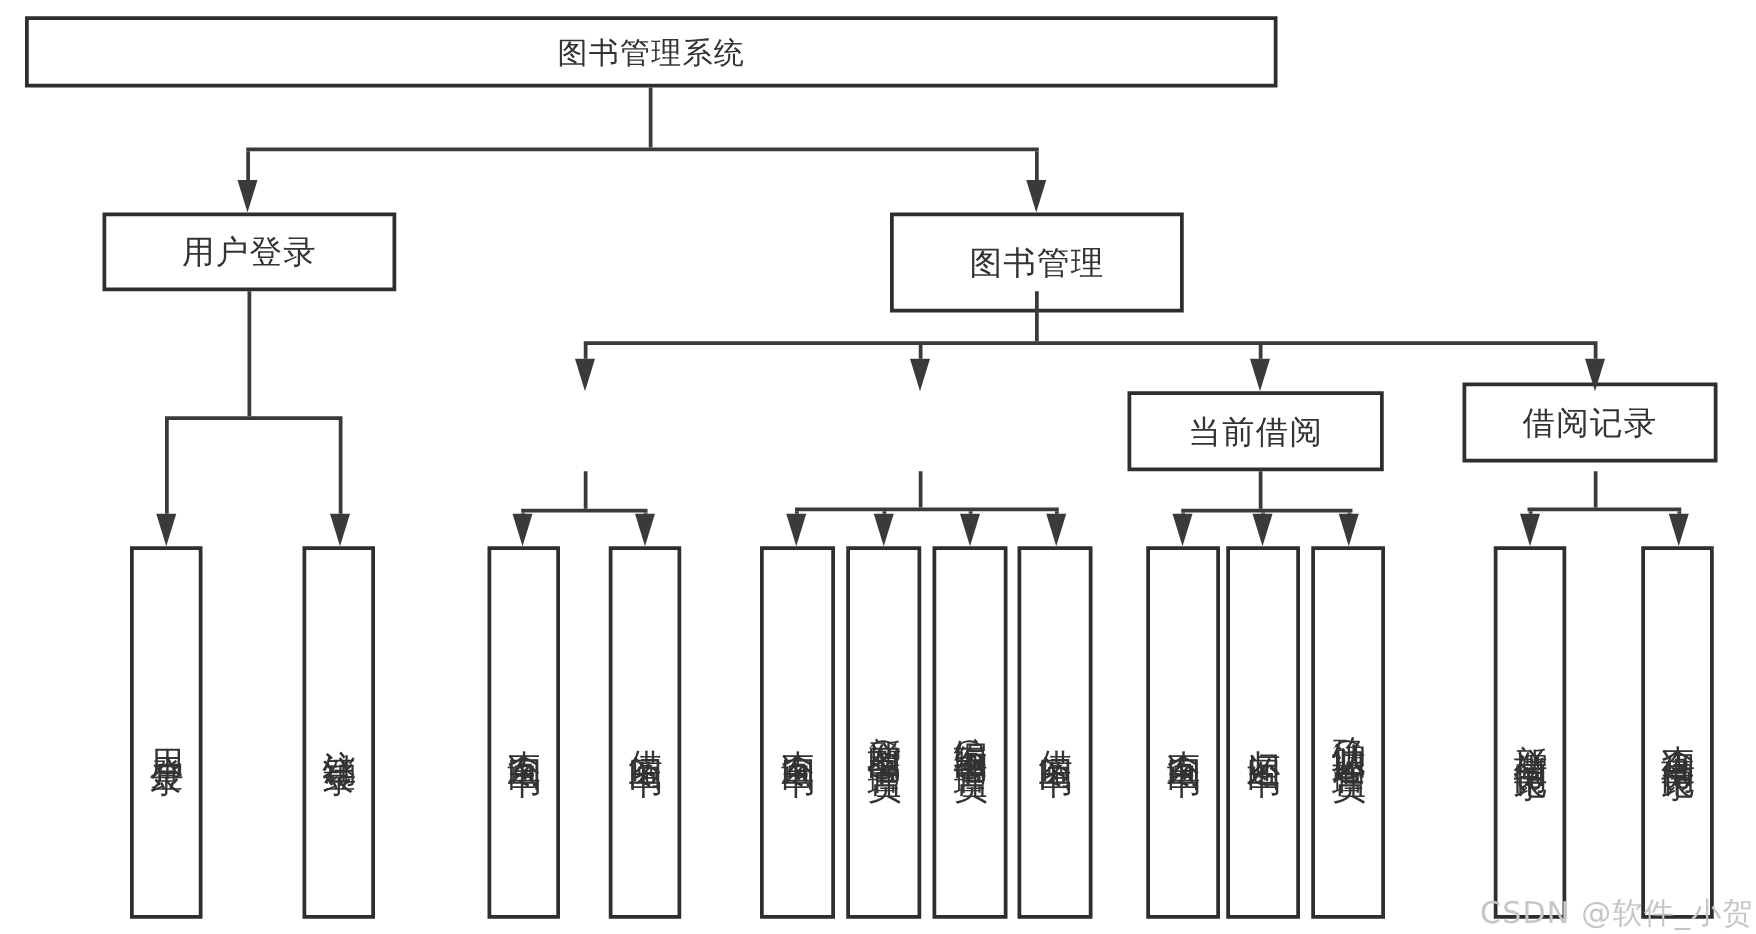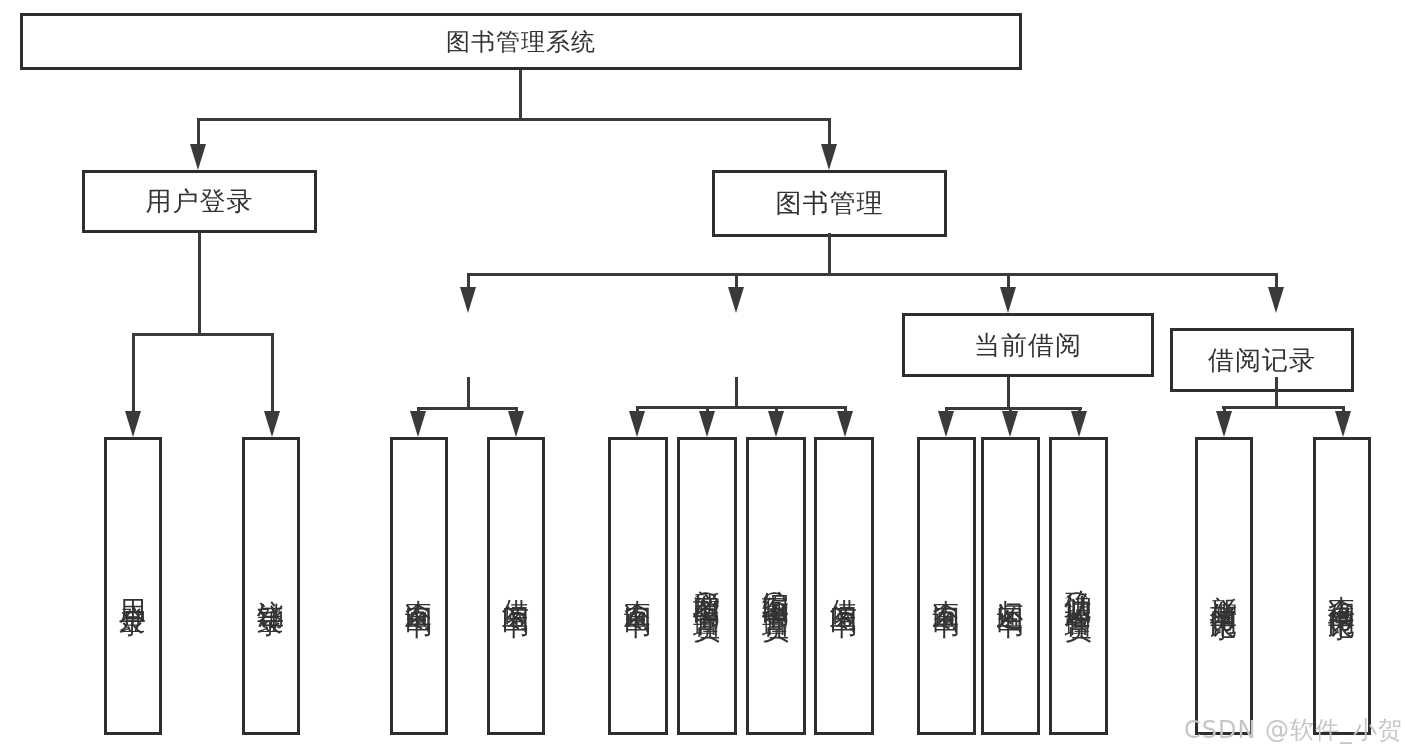--- a/index.html
+++ b/index.html
@@ -39,28 +39,28 @@
 
 <div id="canvas">
 
   <div class="box" style="left:20px;top:13px;width:1002px;height:57px;">
     <span class="lbl title">图书管理系统</span>
   </div>
 
   <div class="box" style="left:82px;top:170px;width:235px;height:63px;">
     <span class="lbl">用户登录</span>
   </div>
-  <div class="box" style="left:712px;top:170px;width:235px;height:67px;">
+  <div class="box" style="left:712px;top:170px;width:235px;height:80px;">
     <span class="lbl">图书管理</span>
   </div>
 
-  <div class="box" style="left:902px;top:313px;width:252px;height:64px;">
+  <div class="box" style="left:902px;top:313px;width:205px;height:64px;">
     <span class="lbl">当前借阅</span>
   </div>
-  <div class="box" style="left:1170px;top:328px;width:184px;height:64px;">
+  <div class="box" style="left:1170px;top:306px;width:204px;height:64px;">
     <span class="lbl">借阅记录</span>
   </div>
 
   <div class="vbox" style="left:104px;top:437px;width:58px;height:298px;">
     <span class="vlbl">用户登录</span>
   </div>
   <div class="vbox" style="left:242px;top:437px;width:58px;height:298px;">
     <span class="vlbl">注销登录</span>
   </div>
 

